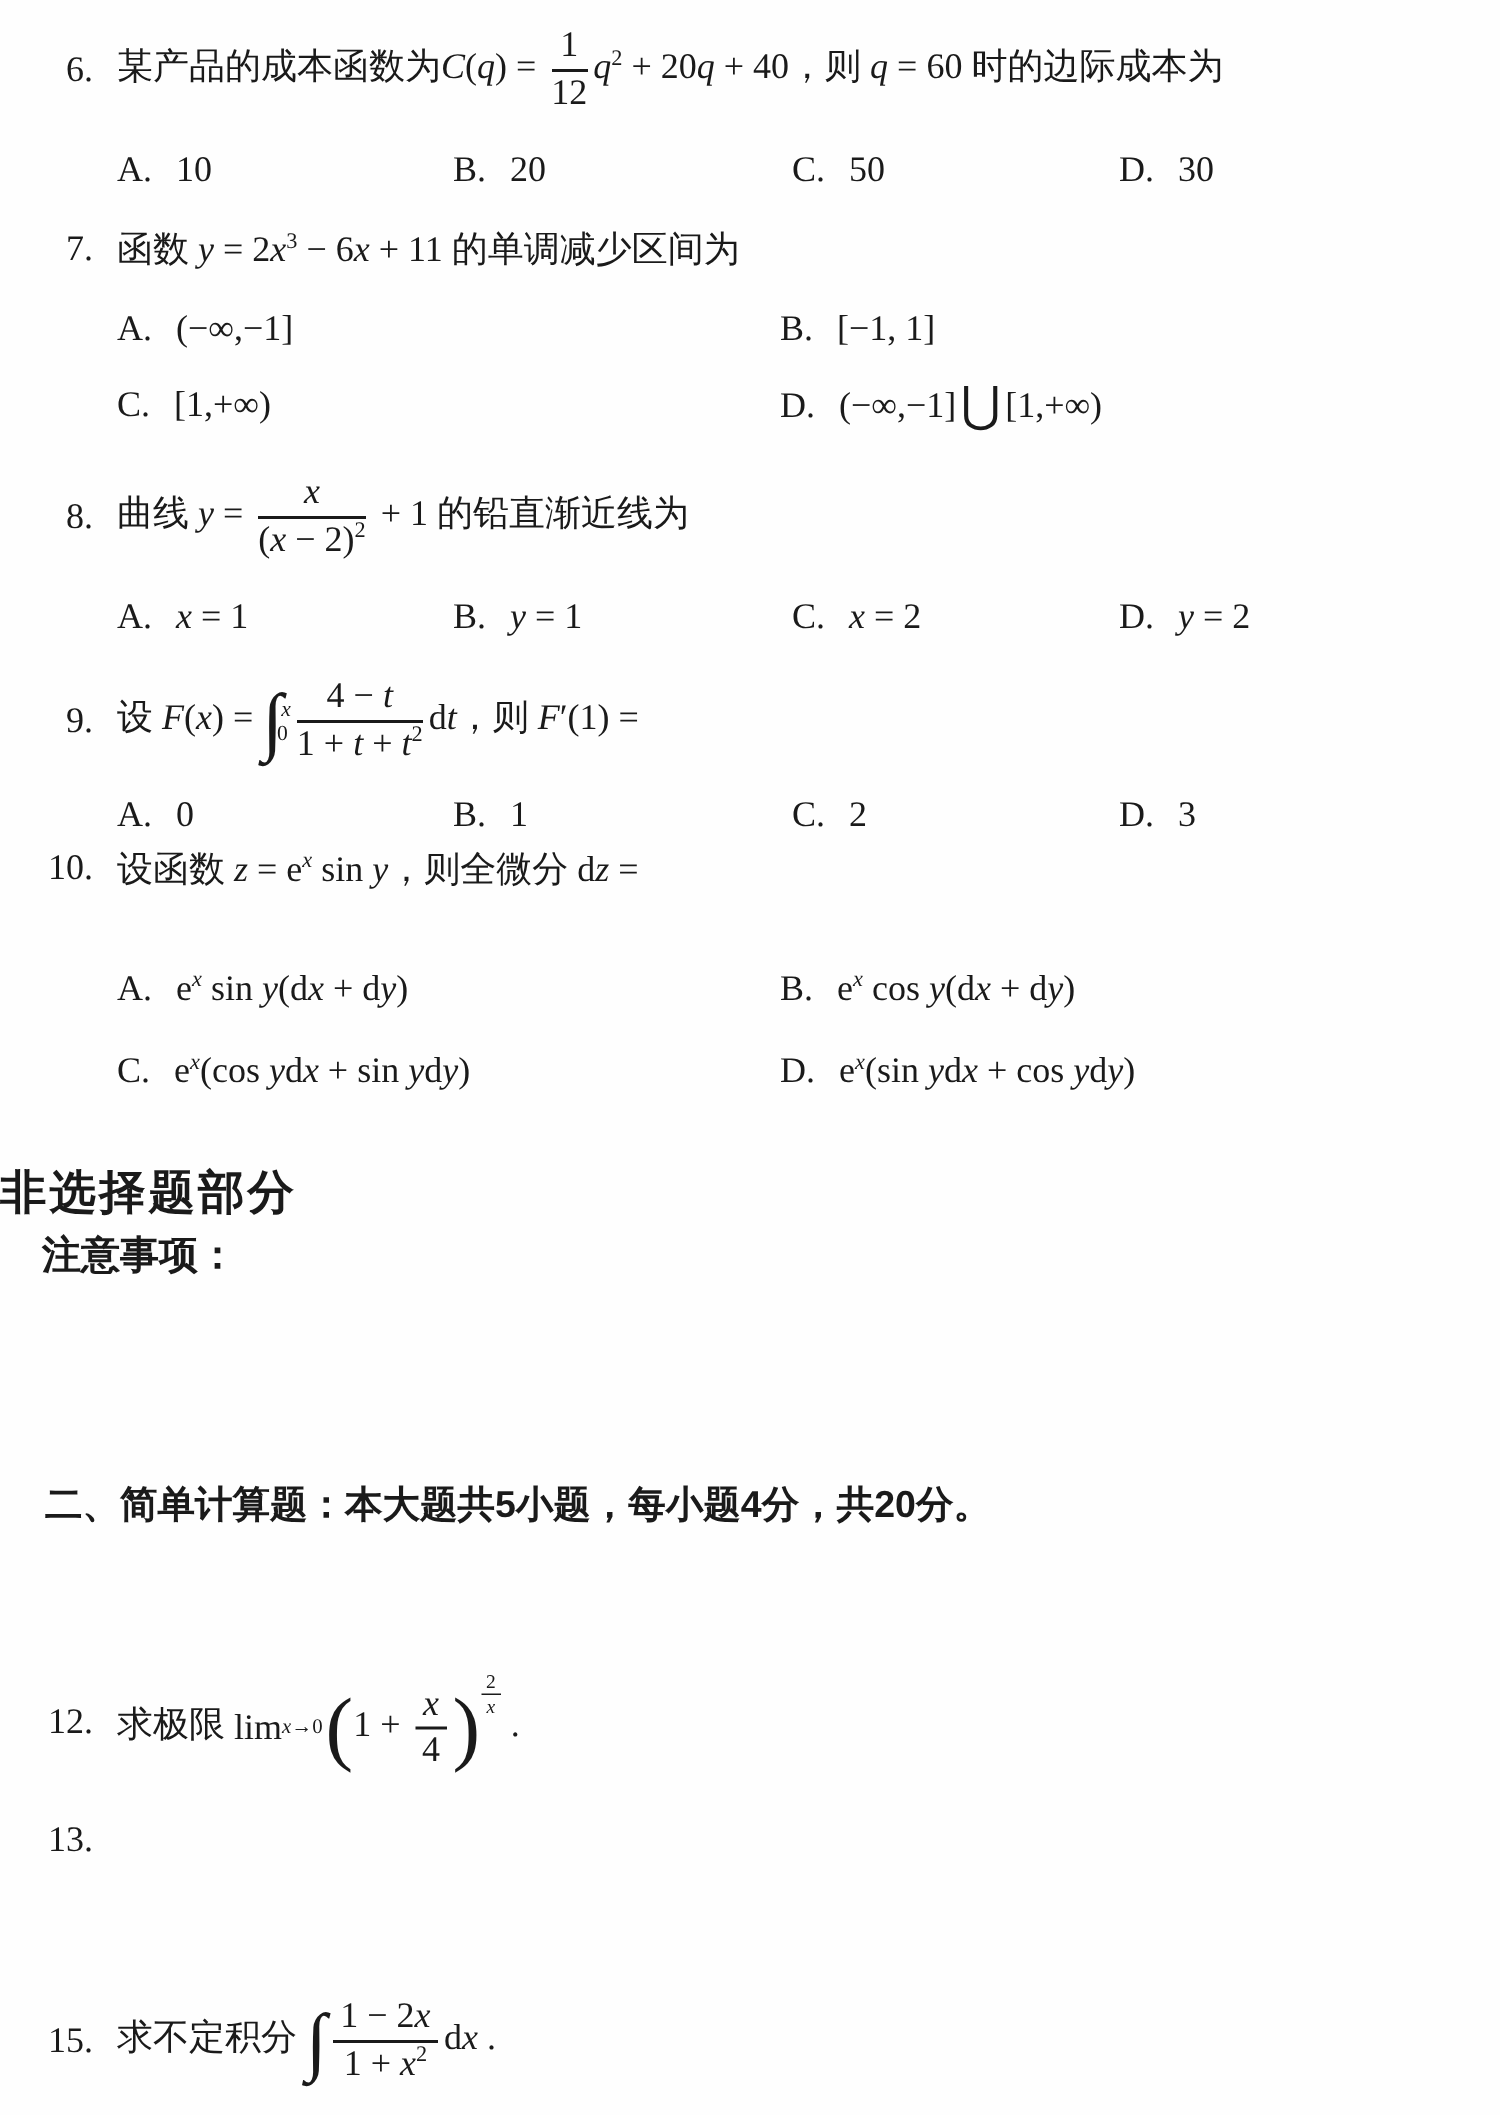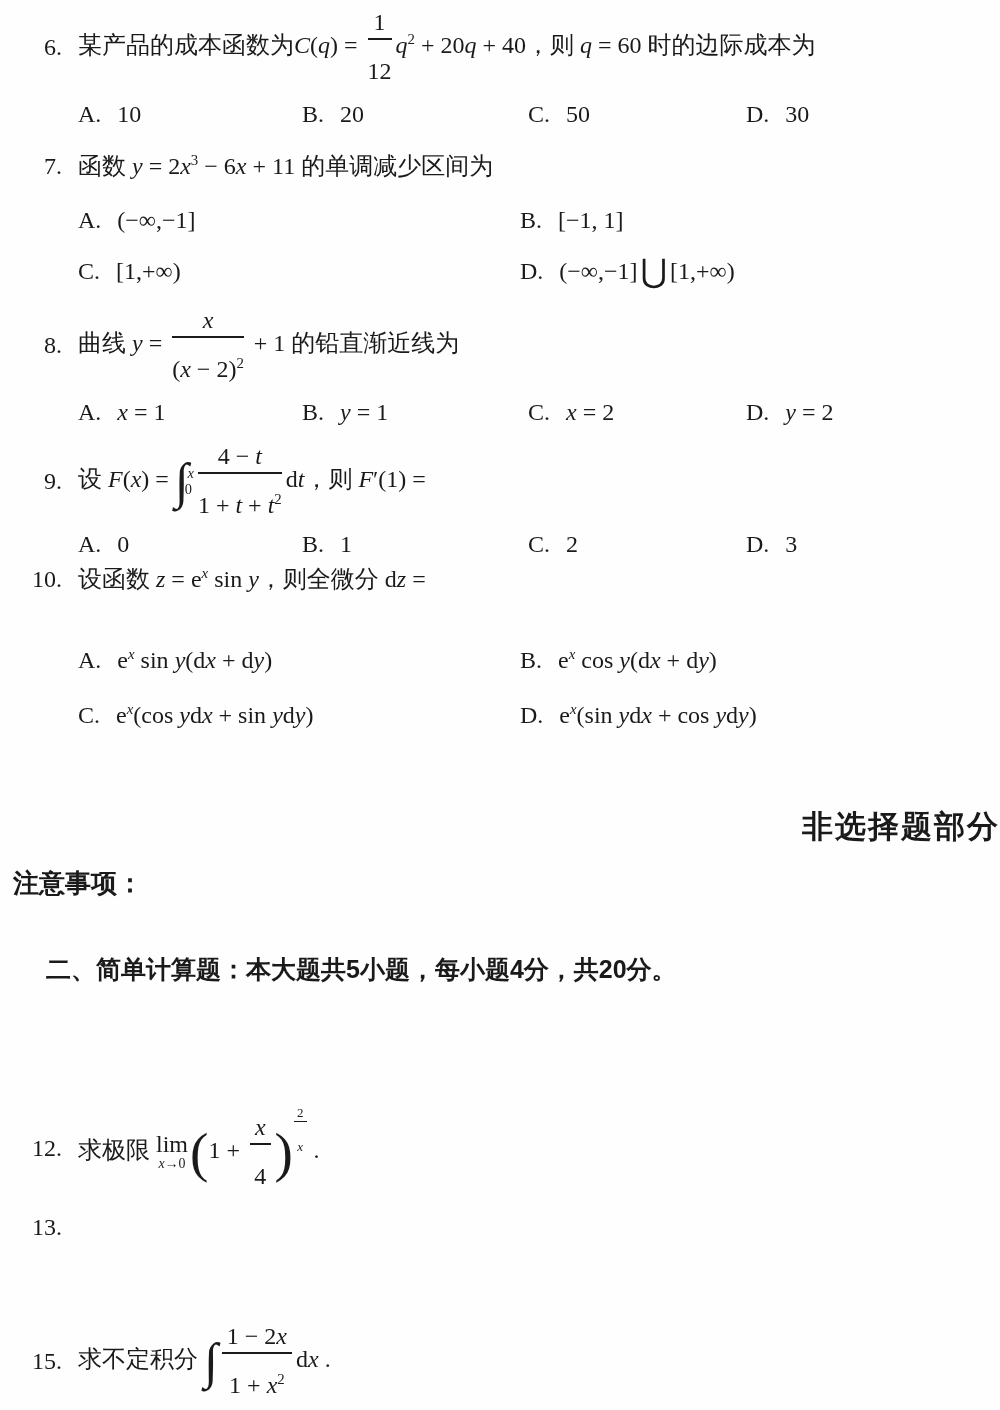--- a/index.html
+++ b/index.html
@@ -20,31 +20,31 @@
   .opts{position:absolute;left:0;right:0;}
   .opt{position:absolute;top:50%;transform:translateY(-50%);display:flex;align-items:center;white-space:nowrap;}
   .c1{left:78px}.c2{left:302px}.c3{left:528px}.c4{left:746px}
   .b1{left:78px}.b2{left:520px}
   .olabel{margin-right:16px;}
   
   i{font-family:"Liberation Serif","DejaVu Serif",serif;font-style:italic;}
   sup{font-size:0.62em;vertical-align:super;line-height:0;}
   .frac{display:inline-flex;flex-direction:column;text-align:center;vertical-align:middle;margin:0 4px;line-height:1.15;}
   .frac .num{border-bottom:2px solid #1a1a1a;padding:0 5px 1px;}
-  .frac .den{padding-top:18px;}
+  .frac .den{padding-top:1px;}
   .frac.sm{font-size:13px;margin:0 1px;}
   .frac.sm .num{border-bottom:1px solid #1a1a1a;padding:0 3px 0;}
   .bigint{font-size:2.1em;line-height:1;vertical-align:middle;font-weight:400;}
   .ilim{display:inline-flex;flex-direction:column;justify-content:space-between;height:2.1em;vertical-align:middle;font-size:0.6em;line-height:1;margin-left:-4px;margin-right:2px;}
   .ilim .it{align-self:flex-end;transform:translateX(2px);}
   .ilim .ib{align-self:flex-start;}
   .sqrt{display:inline-flex;align-items:stretch;vertical-align:middle;margin:0 2px;}
   .rsign{font-size:1.45em;line-height:1;align-self:flex-end;font-weight:400;}
   .rad{border-top:2px solid #1a1a1a;padding:2px 4px 0 2px;}
-  .lim{display:inline-flex;flex-direction:column;align-items:center;vertical-align:middle;line-height:1.05;margin-right:2px;}
+  .lim{display:inline-flex;flex-direction:row;align-items:center;vertical-align:middle;line-height:1.05;margin-right:2px;}
   .limsub{font-size:0.58em;}
   .bigp{font-size:2.3em;font-weight:400;line-height:0.9;vertical-align:middle;}
   .expfrac{display:inline-block;vertical-align:22px;}
   .cup{font-size:1.35em;vertical-align:-3px;margin:0 3px;line-height:1;}
   
   .heiti{font-family:"Liberation Sans","DejaVu Sans",sans-serif;font-weight:700;}
   .section-title{font-size:31px;letter-spacing:2px;}
   .notes-title{font-size:26px;}
   .notes-body{font-size:24px;}
   .sec2{font-size:25px;}
@@ -178,29 +178,29 @@
     <span class="opt b1">
         <span class="olabel">C.</span>
         <span class="oval">e<sup><i>x</i></sup>(cos <i>y</i>d<i>x</i> + sin <i>y</i>d<i>y</i>)</span>
       </span>
     <span class="opt b2">
         <span class="olabel">D.</span>
         <span class="oval">e<sup><i>x</i></sup>(sin <i>y</i>d<i>x</i> + cos <i>y</i>d<i>y</i>)</span>
       </span>
   </div>
 
-  <div class="row" style="top:808px;height:38px;justify-content:flex-end">
+  <div class="row" style="top:776px;height:38px;justify-content:flex-start">
     <span class="heiti section-title">非选择题部分</span>
   </div>
 
-  <div class="row" style="top:867px;height:32px;padding-left:13px">
+  <div class="row" style="top:820px;height:32px;padding-left:28px">
     <span class="heiti notes-title">注意事项：</span>
   </div>
 
-  <div class="row" style="top:951px;height:36px;padding-left:46px">
+  <div class="row" style="top:984px;height:36px;padding-left:30px">
     <span class="heiti sec2">二、简单计算题：本大题共5小题，每小题4分，共20分。</span>
   </div>
 
 
   <div class="row" style="top:1110px;height:76px">
     <span class="qnum">12.</span>
     <span class="qtext">求极限 <span class="lim">
           <span class="limword">lim</span>
           <span class="limsub"><i>x</i>→0</span>
         </span><span class="bigp">(</span>1 + <span class="frac">

